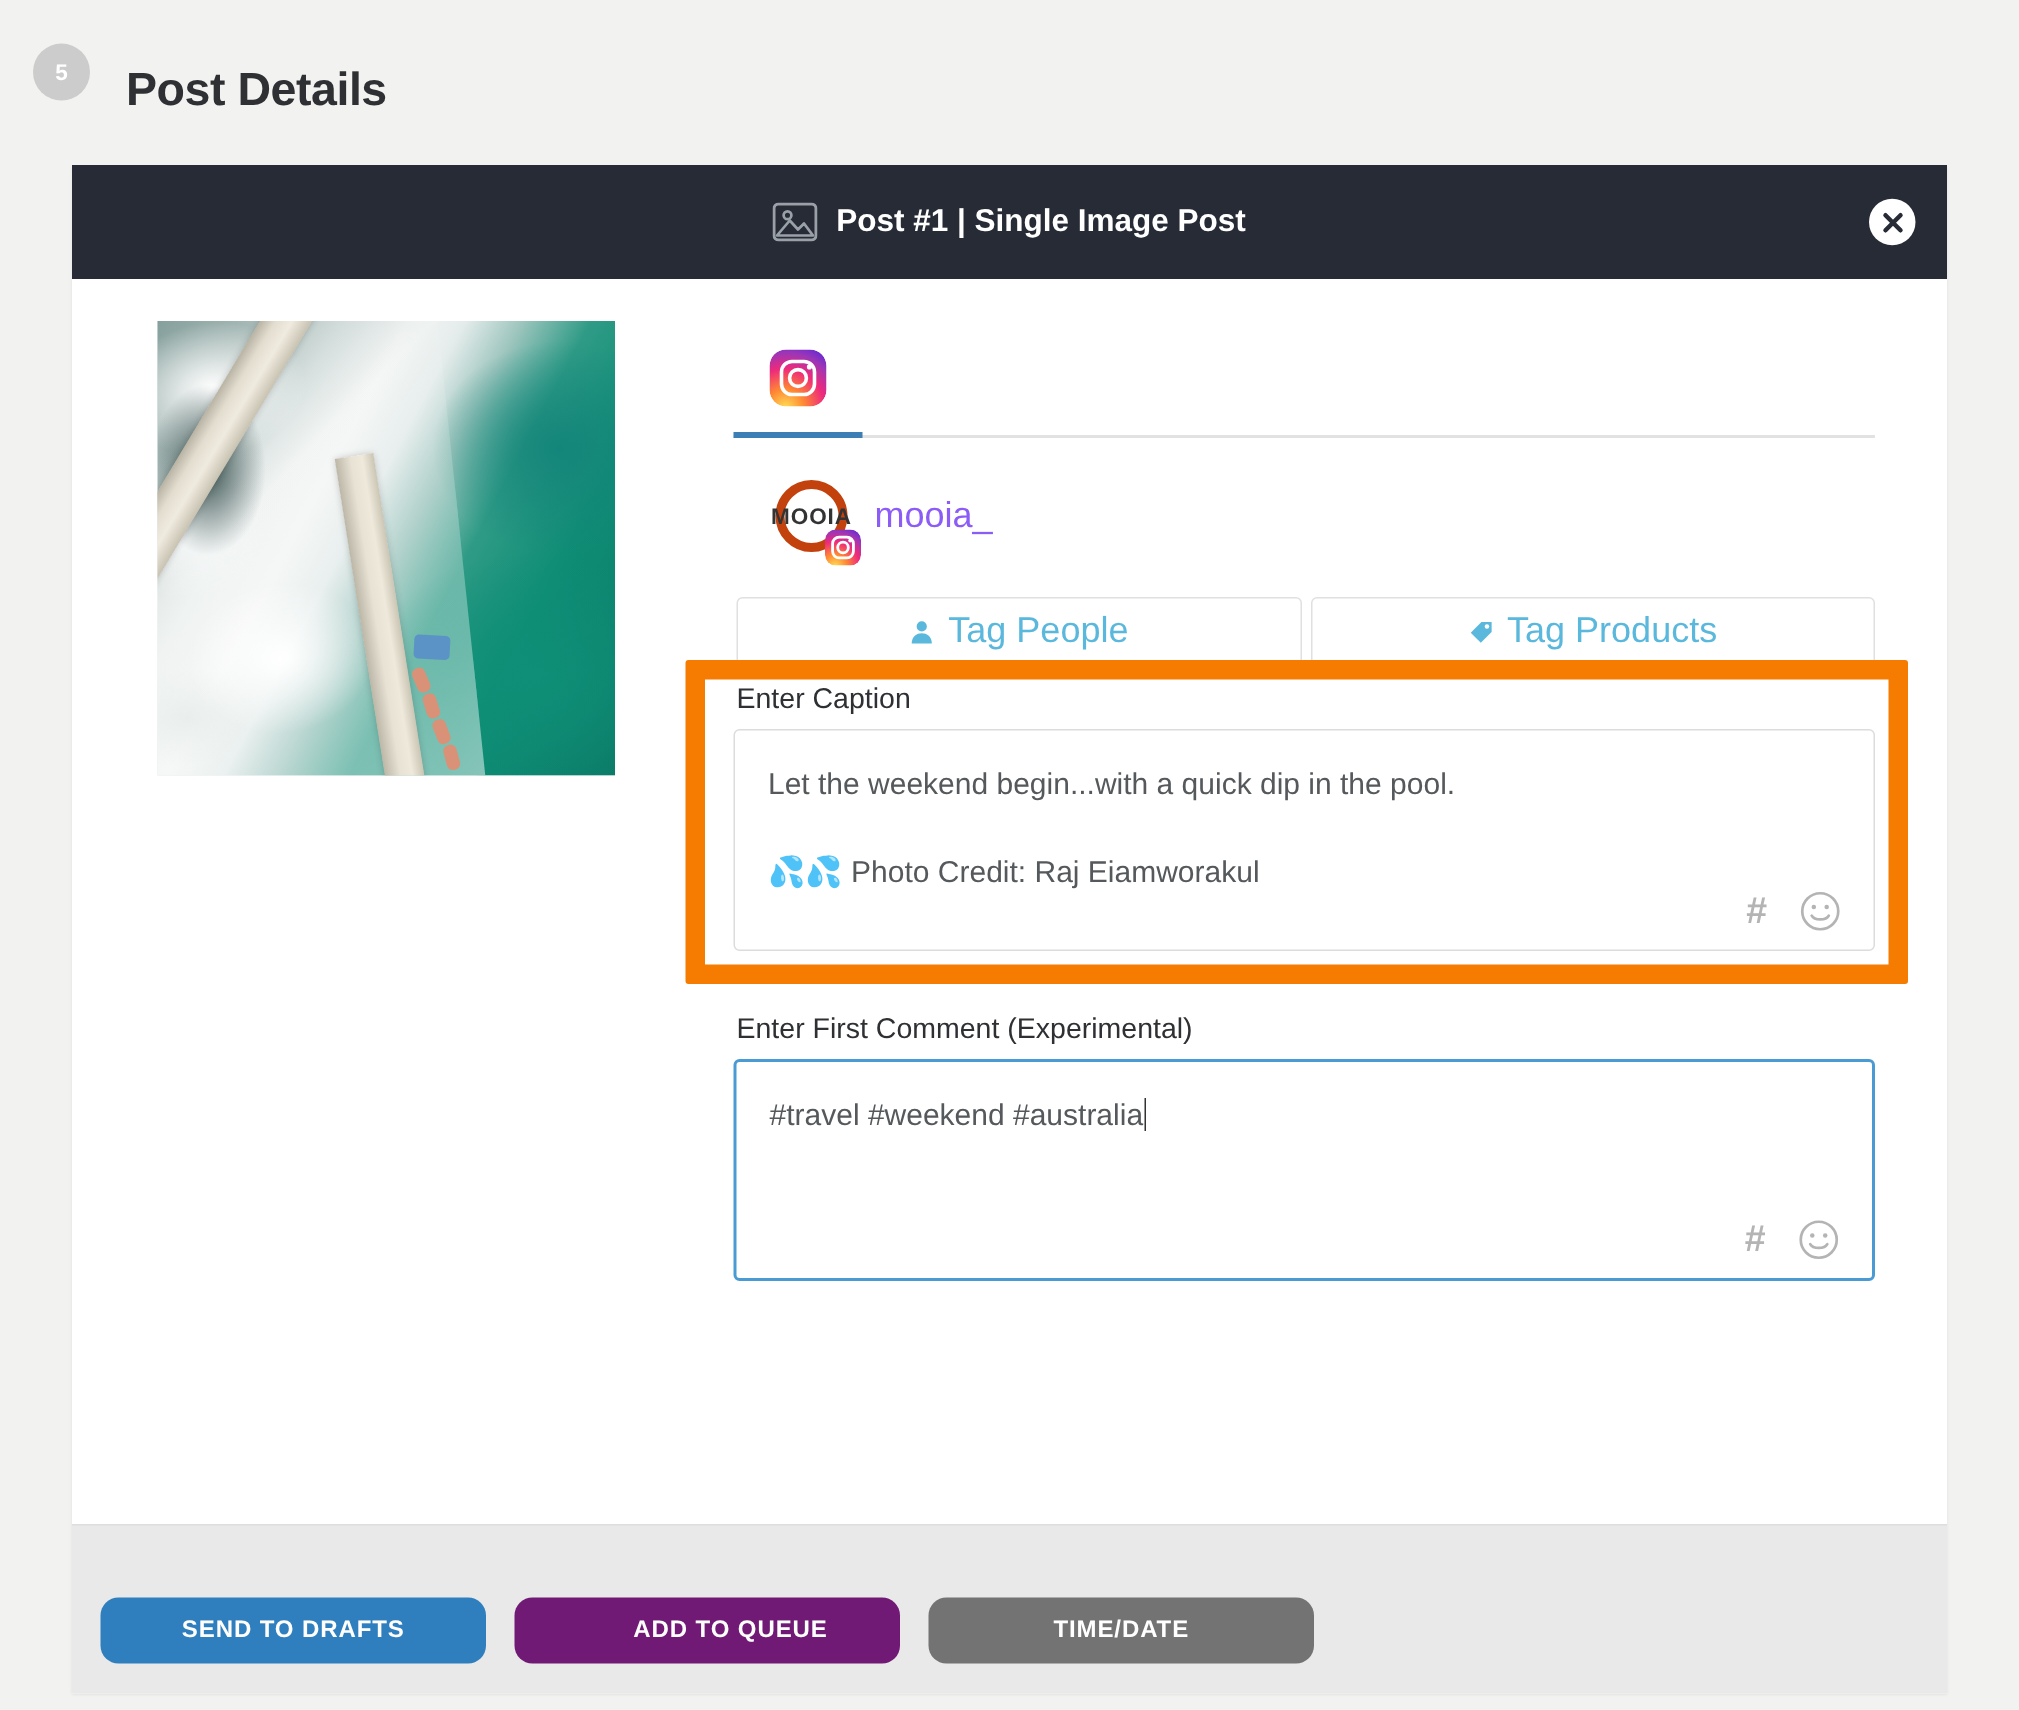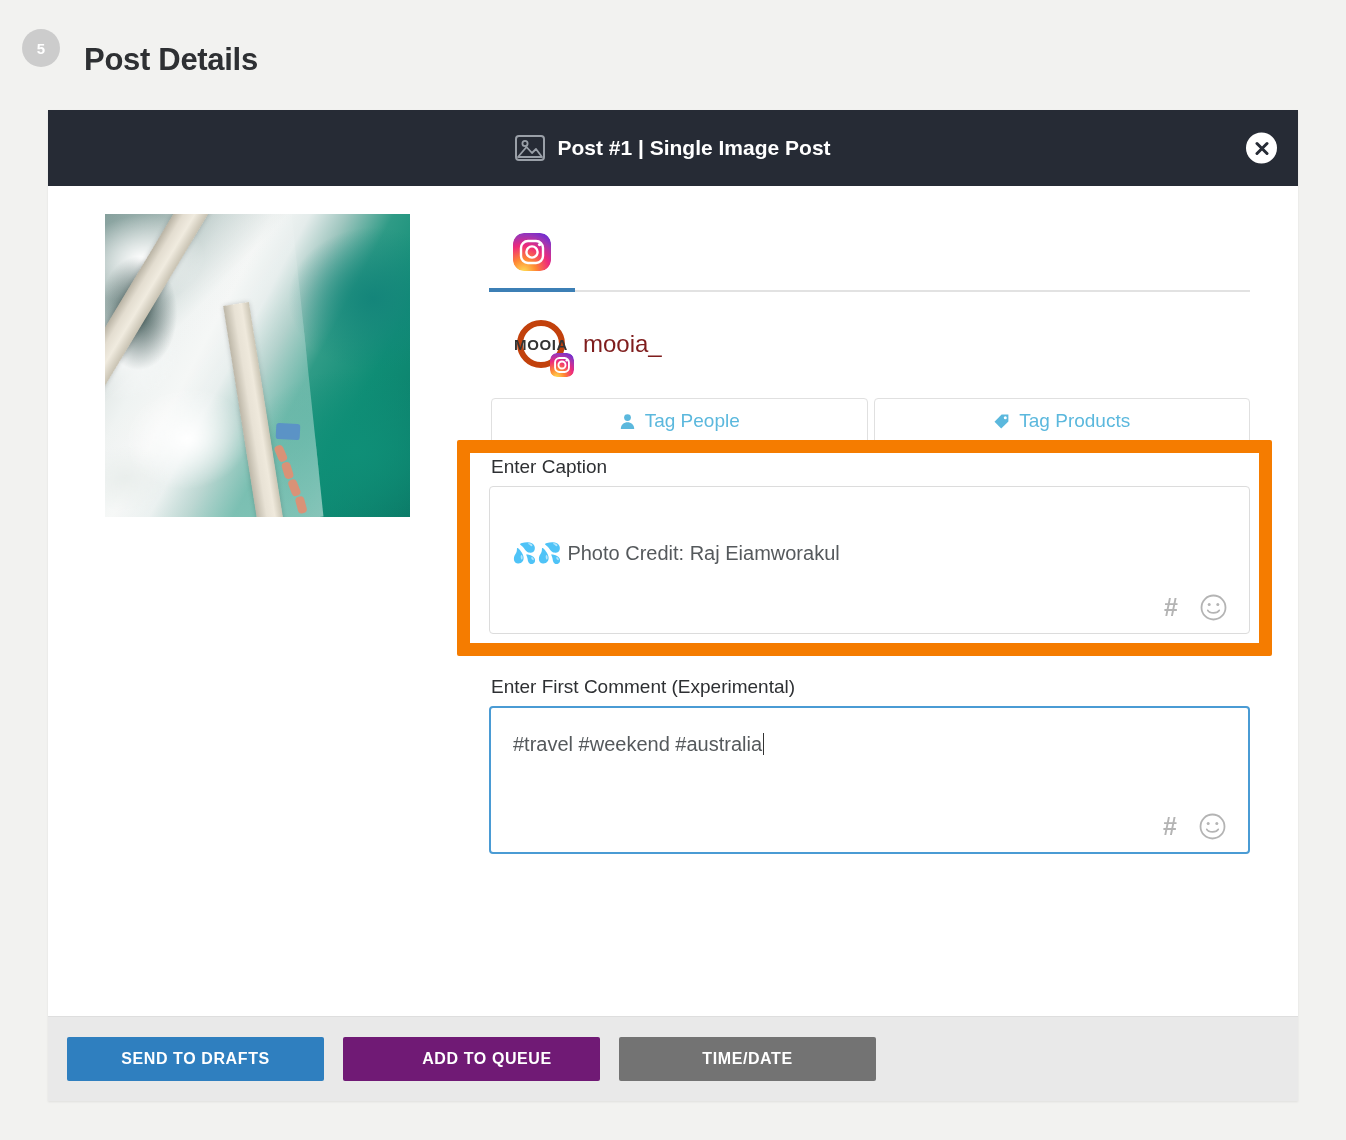--- a/index.html
+++ b/index.html
@@ -131,26 +131,26 @@
   .avatar-wrap { position: relative; width: 48px; height: 48px; flex: none; }
   .avatar {
     width: 48px; height: 48px; border-radius: 50%; background: #ffffff;
     border: 6px solid #c2410c; display: flex; align-items: center; justify-content: center;
     font-size: 15px; letter-spacing: .6px; color: #333; font-weight: bold;
   }
   .avatar-badge {
     position: absolute; right: -9px; bottom: -9px;
     width: 24px; height: 24px; border-radius: 7px;
   }
-  .account-name { font-size: 24px; color: #7f1d1d; }
+  .account-name { font-size: 24px; color: #8b5cf6; }
 
   .tag-buttons { display: flex; gap: 6px; margin: 30px 0 0 2px; }
   .tag-btn {
     flex: 1; height: 46px; border: 1px solid #e0e0e0; border-radius: 4px;
-    background: #fff; color: #5bb8dd; font-size: 19px;
+    background: #fff; color: #5bb8dd; font-size: 24px;
     display: flex; align-items: center; justify-content: center; gap: 9px;
     cursor: pointer; font-family: inherit;
   }
   .tag-btn svg { width: 17px; height: 17px; }
 
   .field-label {
     font-size: 19px; color: #2e3033; margin: 12px 0 8px 2px; display: block;
   }
 
   .ta-wrap { position: relative; }
@@ -182,21 +182,21 @@
   .comment-section { margin-top: 42px; }
 
   
   .card-footer {
     background: #e9e9e9; border-top: 1px solid #dedede;
     padding: 20px 0 20px 19px; display: flex; gap: 19px;
   }
   .fbtn {
     height: 44px; border: none; color: #ffffff; font-size: 16px;
     font-weight: bold; letter-spacing: .6px; cursor: pointer;
-    font-family: inherit; border-radius: 2px;
+    font-family: inherit; border-radius: 12px; margin-top: 28px;
   }
   .fbtn.primary { width: 257px; background: #2f7fbf; }
   .fbtn.secondary { width: 257px; background: #701a75; padding-left: 31px; }
   .fbtn.tertiary { width: 257px; background: #737373; }
 </style>
 </head>
 <body>
 
 <div class="page-header">
   <div class="step-badge">5</div>
@@ -290,20 +290,21 @@
             <circle cx="12.3" cy="4.7" r="1.5" fill="#ffffff"></circle>
           </svg>
           <span>Tag Products</span>
         </button>
       </div>
 
       <div class="caption-section">
         <span class="field-label">Enter Caption</span>
         <div class="ta-wrap">
           <div class="ta-box">
+            <div class="ta-line">Let the weekend begin...with a quick dip in the pool.</div>
             <div class="ta-line spaced">
               <span class="emoji">💦💦</span>
               <span>Photo Credit: Raj Eiamworakul</span>
             </div>
             <div class="ta-tools">
               <span class="hash-icon">#</span>
               <svg class="smiley-icon" viewBox="0 0 27 27">
                 <circle cx="13.5" cy="13.5" r="12" fill="none" stroke="#b4b4b4" stroke-width="1.8"></circle>
                 <circle cx="9.2" cy="10.6" r="1.5" fill="#b4b4b4"></circle>
                 <circle cx="17.8" cy="10.6" r="1.5" fill="#b4b4b4"></circle>

